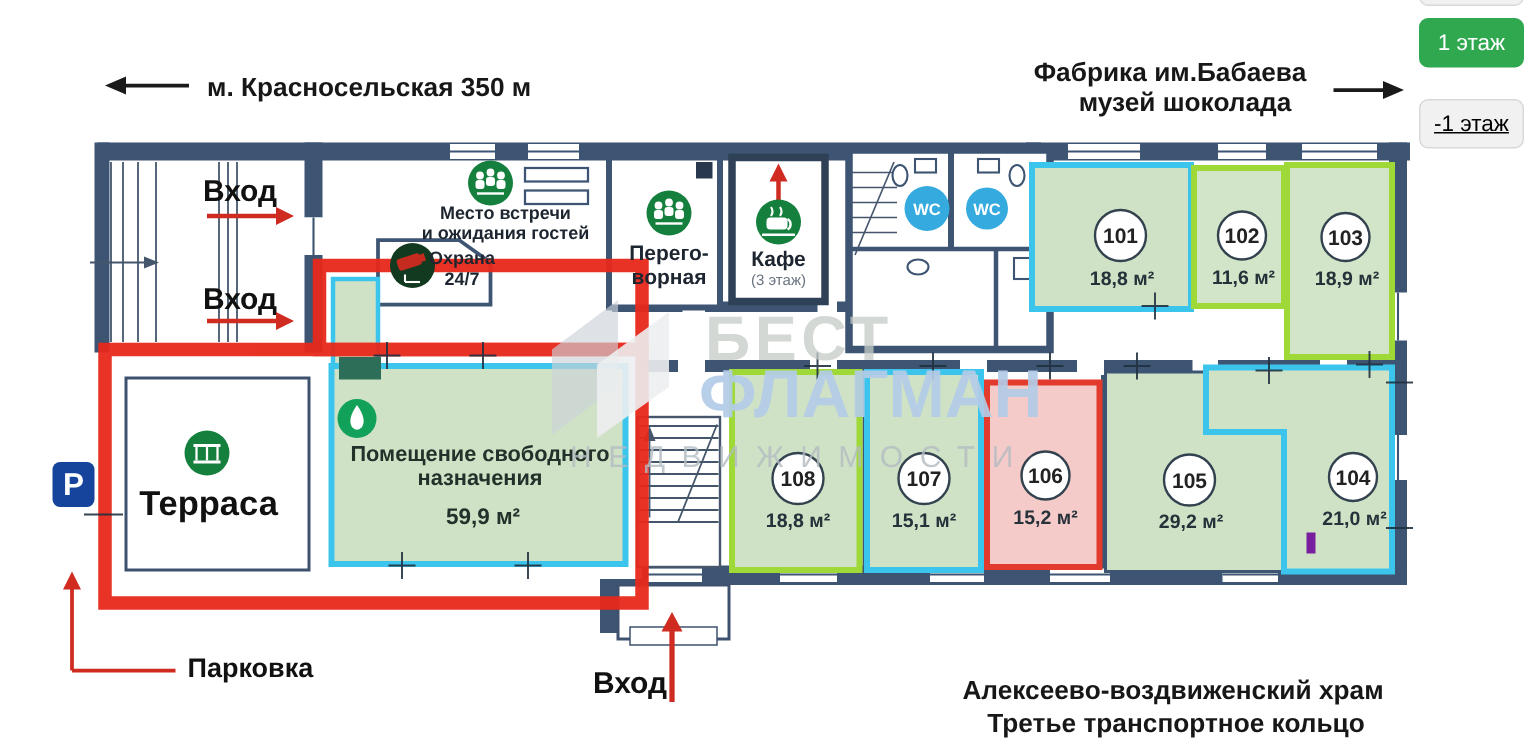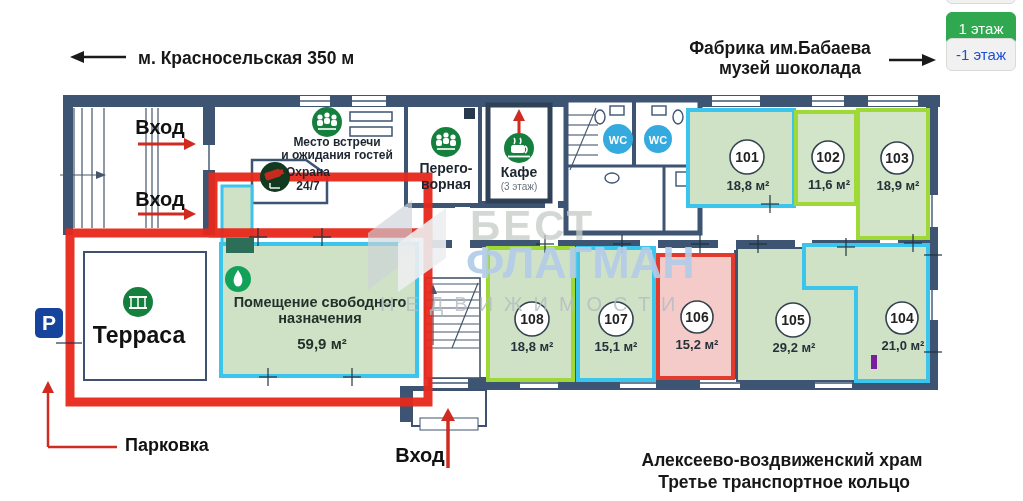--- a/index.html
+++ b/index.html
@@ -14,21 +14,21 @@
   .small-label{font-weight:bold;fill:#1d2630;font-size:12px;text-anchor:middle;}
   .mid-label{font-weight:bold;fill:#1d2630;font-size:14px;text-anchor:middle;}
   .wm{pointer-events:none;}
   
   .btn-stack{position:absolute;right:7px;top:0;width:70px;}
   .floor-btn{position:absolute;left:0;width:70px;height:33px;border-radius:6px;
      display:flex;align-items:center;justify-content:center;font-size:15px;cursor:pointer;
      box-sizing:border-box;}
   .floor-btn.partial{top:-14px;height:18px;background:#f1f1f1;border:1px solid #d9d9d9;}
   .floor-btn.active{top:12px;background:#2fa84f;color:#ffffff;border:1px solid #2fa84f;}
-  .floor-btn.inactive{top:38px;background:#f1f1f1;color:#1d4ed8;border:1px solid #d9d9d9;}
+  .floor-btn.inactive{top:66px;background:#f1f1f1;color:#000000;border:1px solid #d9d9d9;text-decoration:underline;}
 </style>
 </head>
 <body>
 
 <div class="canvas">
 
 <svg class="plan-svg" viewBox="0 0 1023 501">
 
   <g fill="#3d5472">
     <rect x="65" y="95" width="875" height="12"></rect>

